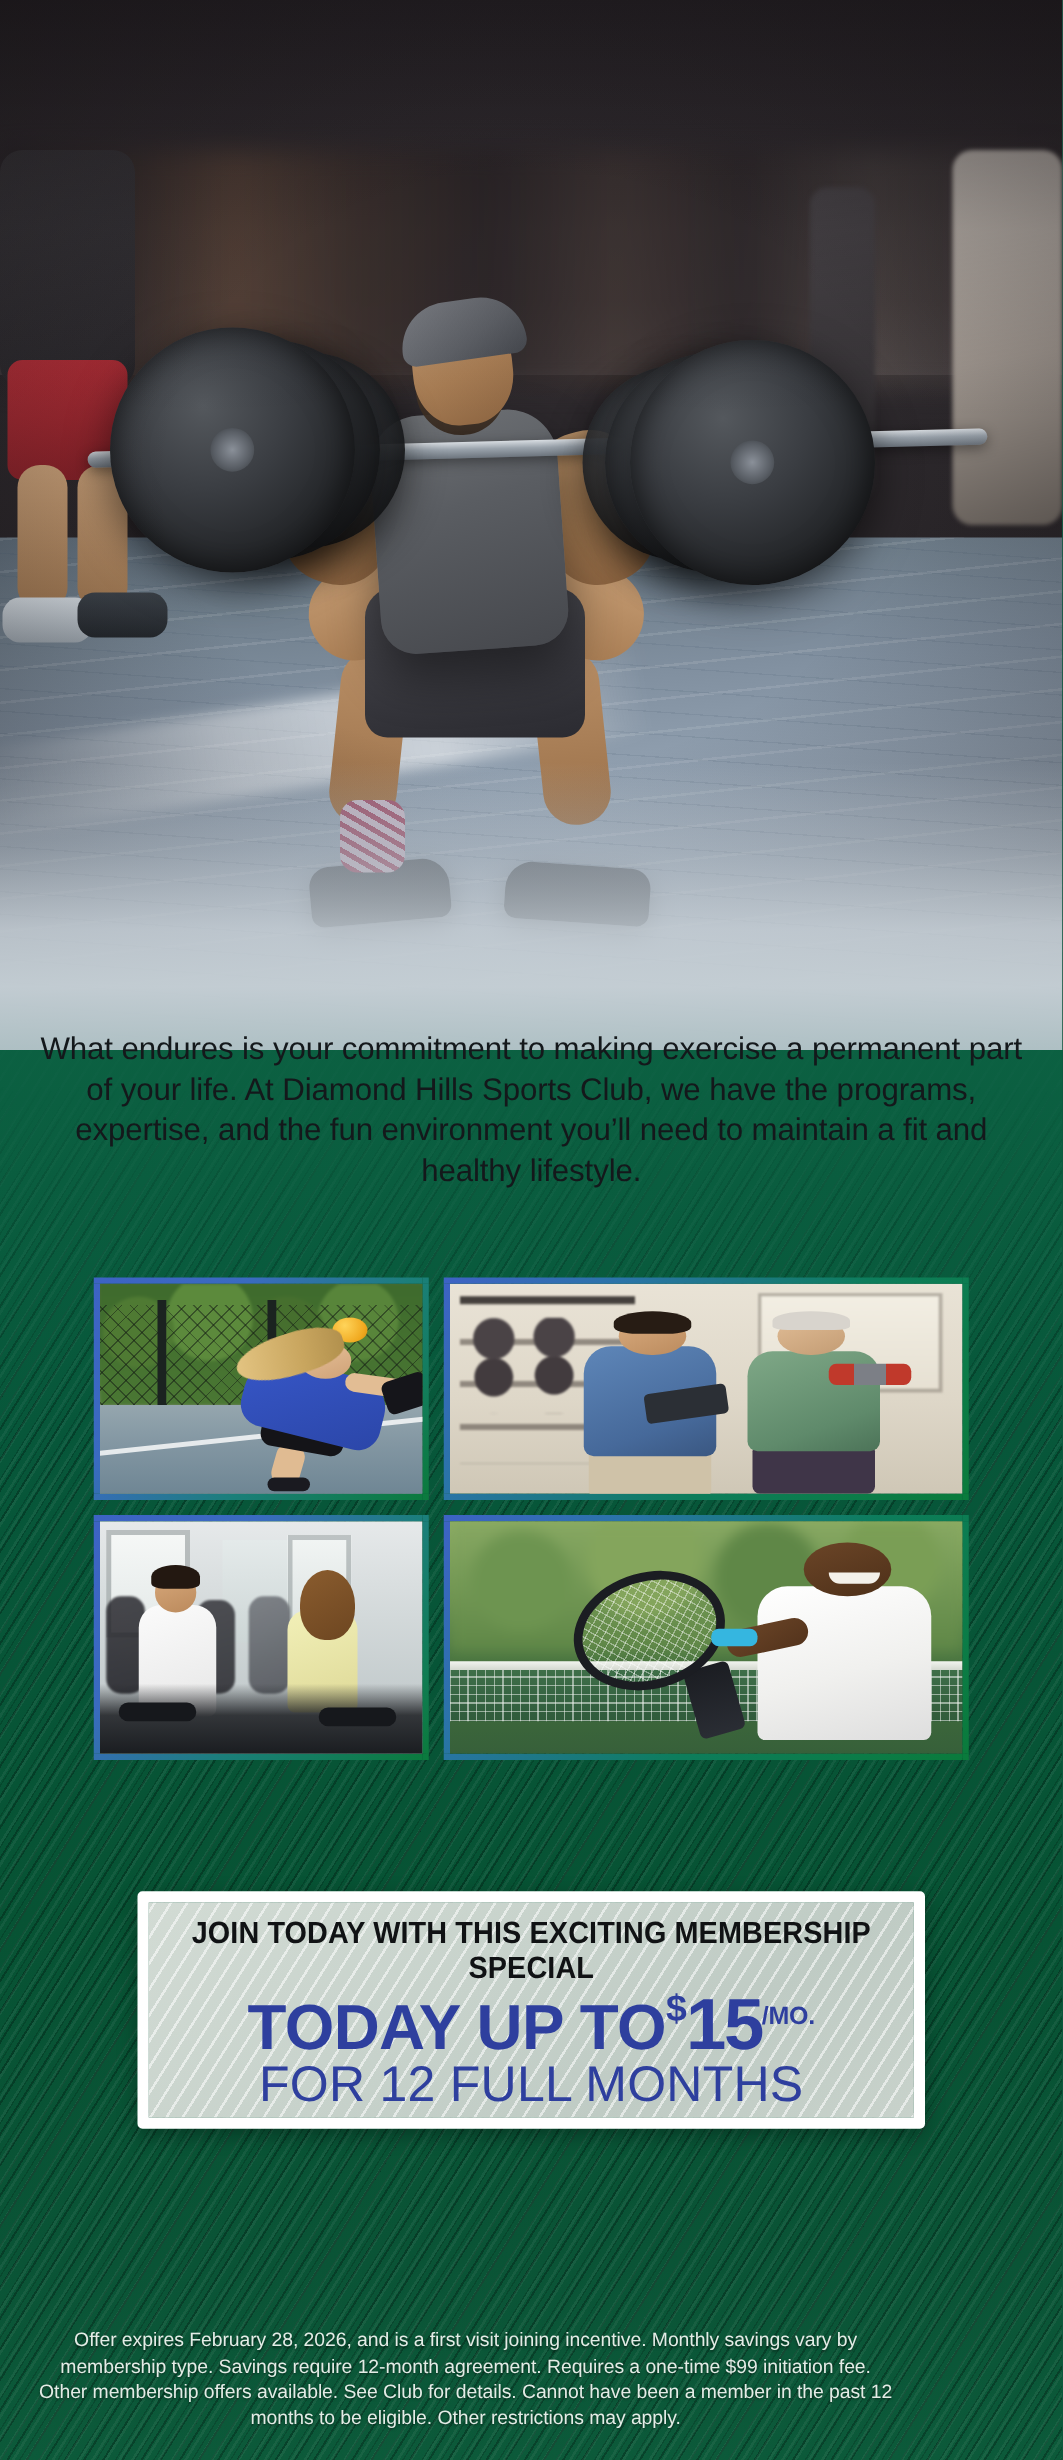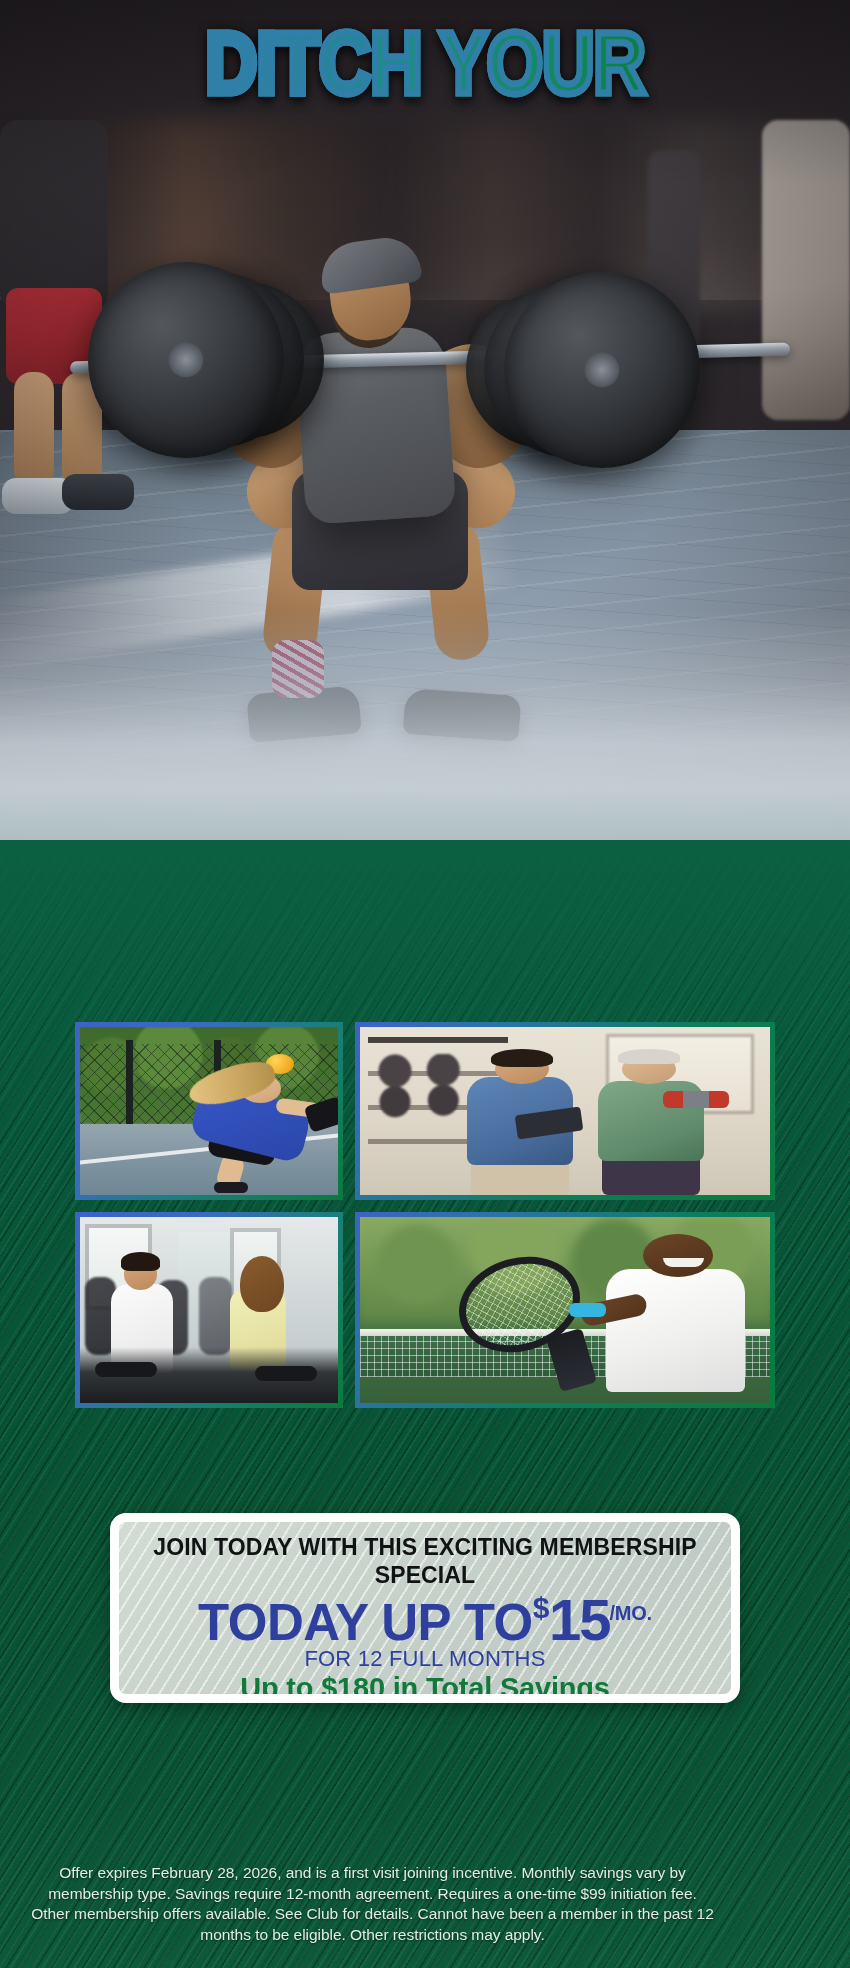--- a/index.html
+++ b/index.html
@@ -521,21 +521,21 @@
     transform:rotate(-16deg); }
   .ph4-racket-handle { position:absolute; left:47%; top:62%; width:9%; height:30%;
     background:linear-gradient(180deg,#1b1d22 0%, #2a2d34 100%); border-radius:5px; transform:rotate(-16deg); }
 
   
   .offer {
     position:absolute; left:110px; top:1513px;
     width:630px; height:190px;
     background:linear-gradient(145deg,#d2dbd4 0%, #c7d2cb 42%, #bfcbc4 70%, #c8d2cb 100%);
     border:9px solid #ffffff;
-    border-radius:16px;
+    border-radius:4px;
     z-index:8;
     overflow:hidden;
     box-shadow:0 5px 16px rgba(0,0,0,.30);
   }
   .offer-tex {
     position:absolute; inset:0;
     background-image:repeating-linear-gradient(-58deg,
       rgba(255,255,255,.55) 0px, rgba(255,255,255,.55) 2px,
       rgba(255,255,255,0) 2px, rgba(255,255,255,0) 11px);
     pointer-events:none;
@@ -549,21 +549,21 @@
   .offer-save {
     margin-top:1px;
     font-size:51px; font-weight:bold; color:#2e3f9e;
     letter-spacing:-.5px; line-height:1.02; white-space:nowrap;
   }
   .offer-save .dollar { font-size:30px; vertical-align:22px; font-weight:bold; }
   .offer-save .amount { font-size:58px; letter-spacing:-2px; }
   .offer-save .permo { font-size:20px; vertical-align:20px; letter-spacing:-.2px; }
   .offer-months {
     margin-top:-2px;
-    font-size:22px; color:#2e3f9e; letter-spacing:.2px; line-height:1.05;
+    font-size:40px; color:#2e3f9e; letter-spacing:.2px; line-height:1.05;
   }
   .offer-total {
     margin-top:2px;
     font-size:29px; font-weight:bold; color:#117a3a; letter-spacing:-.2px;
   }
 
   
   .disclaimer {
     position:absolute; left:0; bottom:22px; width:745px;
     text-align:center; z-index:8;
@@ -621,27 +621,24 @@
     <div class="fig plate pl1"></div>
     <div class="fig plate pr3"></div>
     <div class="fig plate pr2"></div>
     <div class="fig plate pr1"></div>
 
     <div class="hero-vig"></div>
     <div class="hero-fade"></div>
   </div>
 
   <div class="headline">
-    <div class="hl-wrap">
-      <span class="hl-line hl1">DITCH YOUR</span>
-      <span class="hl-line hl1 hl-grad">DITCH YOUR</span>
-    </div>
   </div>
 
   <div class="copy">
+    <div class="copy-body">What endures is your commitment to making exercise a permanent part of your life. At Diamond Hills Sports Club, we have the programs, expertise, and the fun environment you’ll need to maintain a fit and healthy lifestyle.</div>
   </div>
 
   <div class="grid">
 
     <div class="cell b-blue">
       <div class="cell-inner">
         <div class="ph1-sky"></div>
         <div class="ph1-trees"></div>
         <div class="ph1-fence"></div>
         <div class="ph1-post" style="left:18%"></div>

